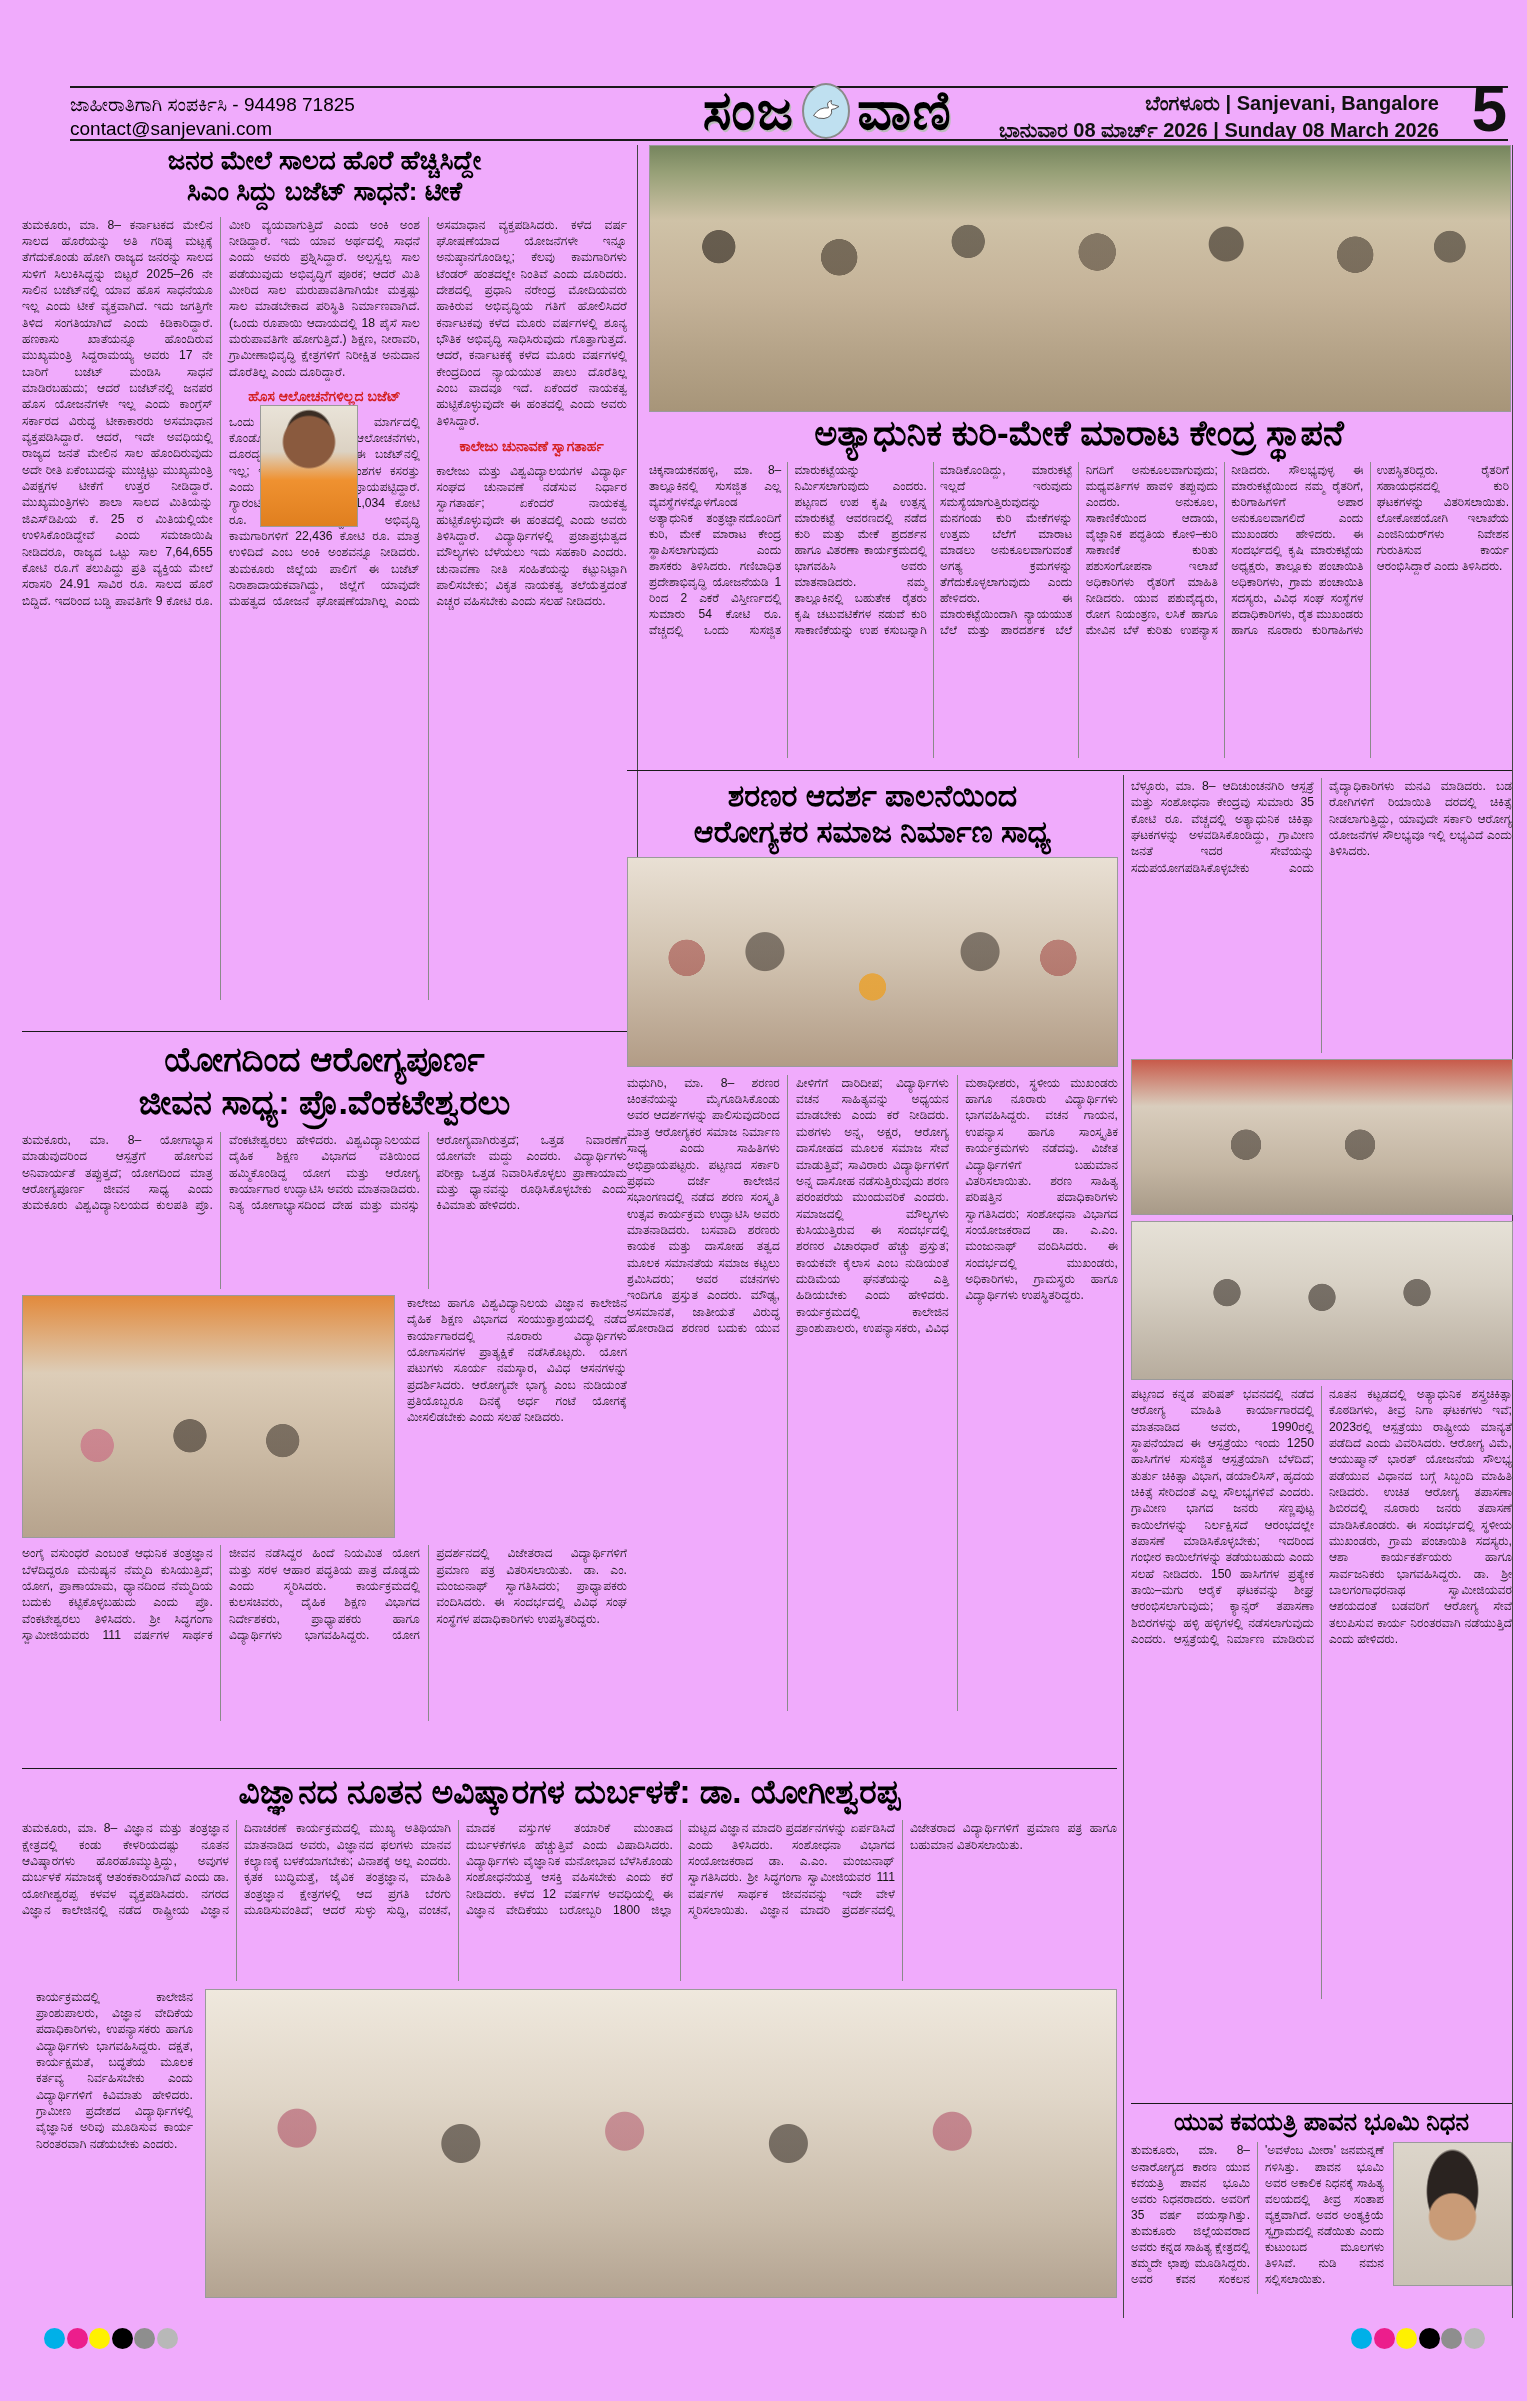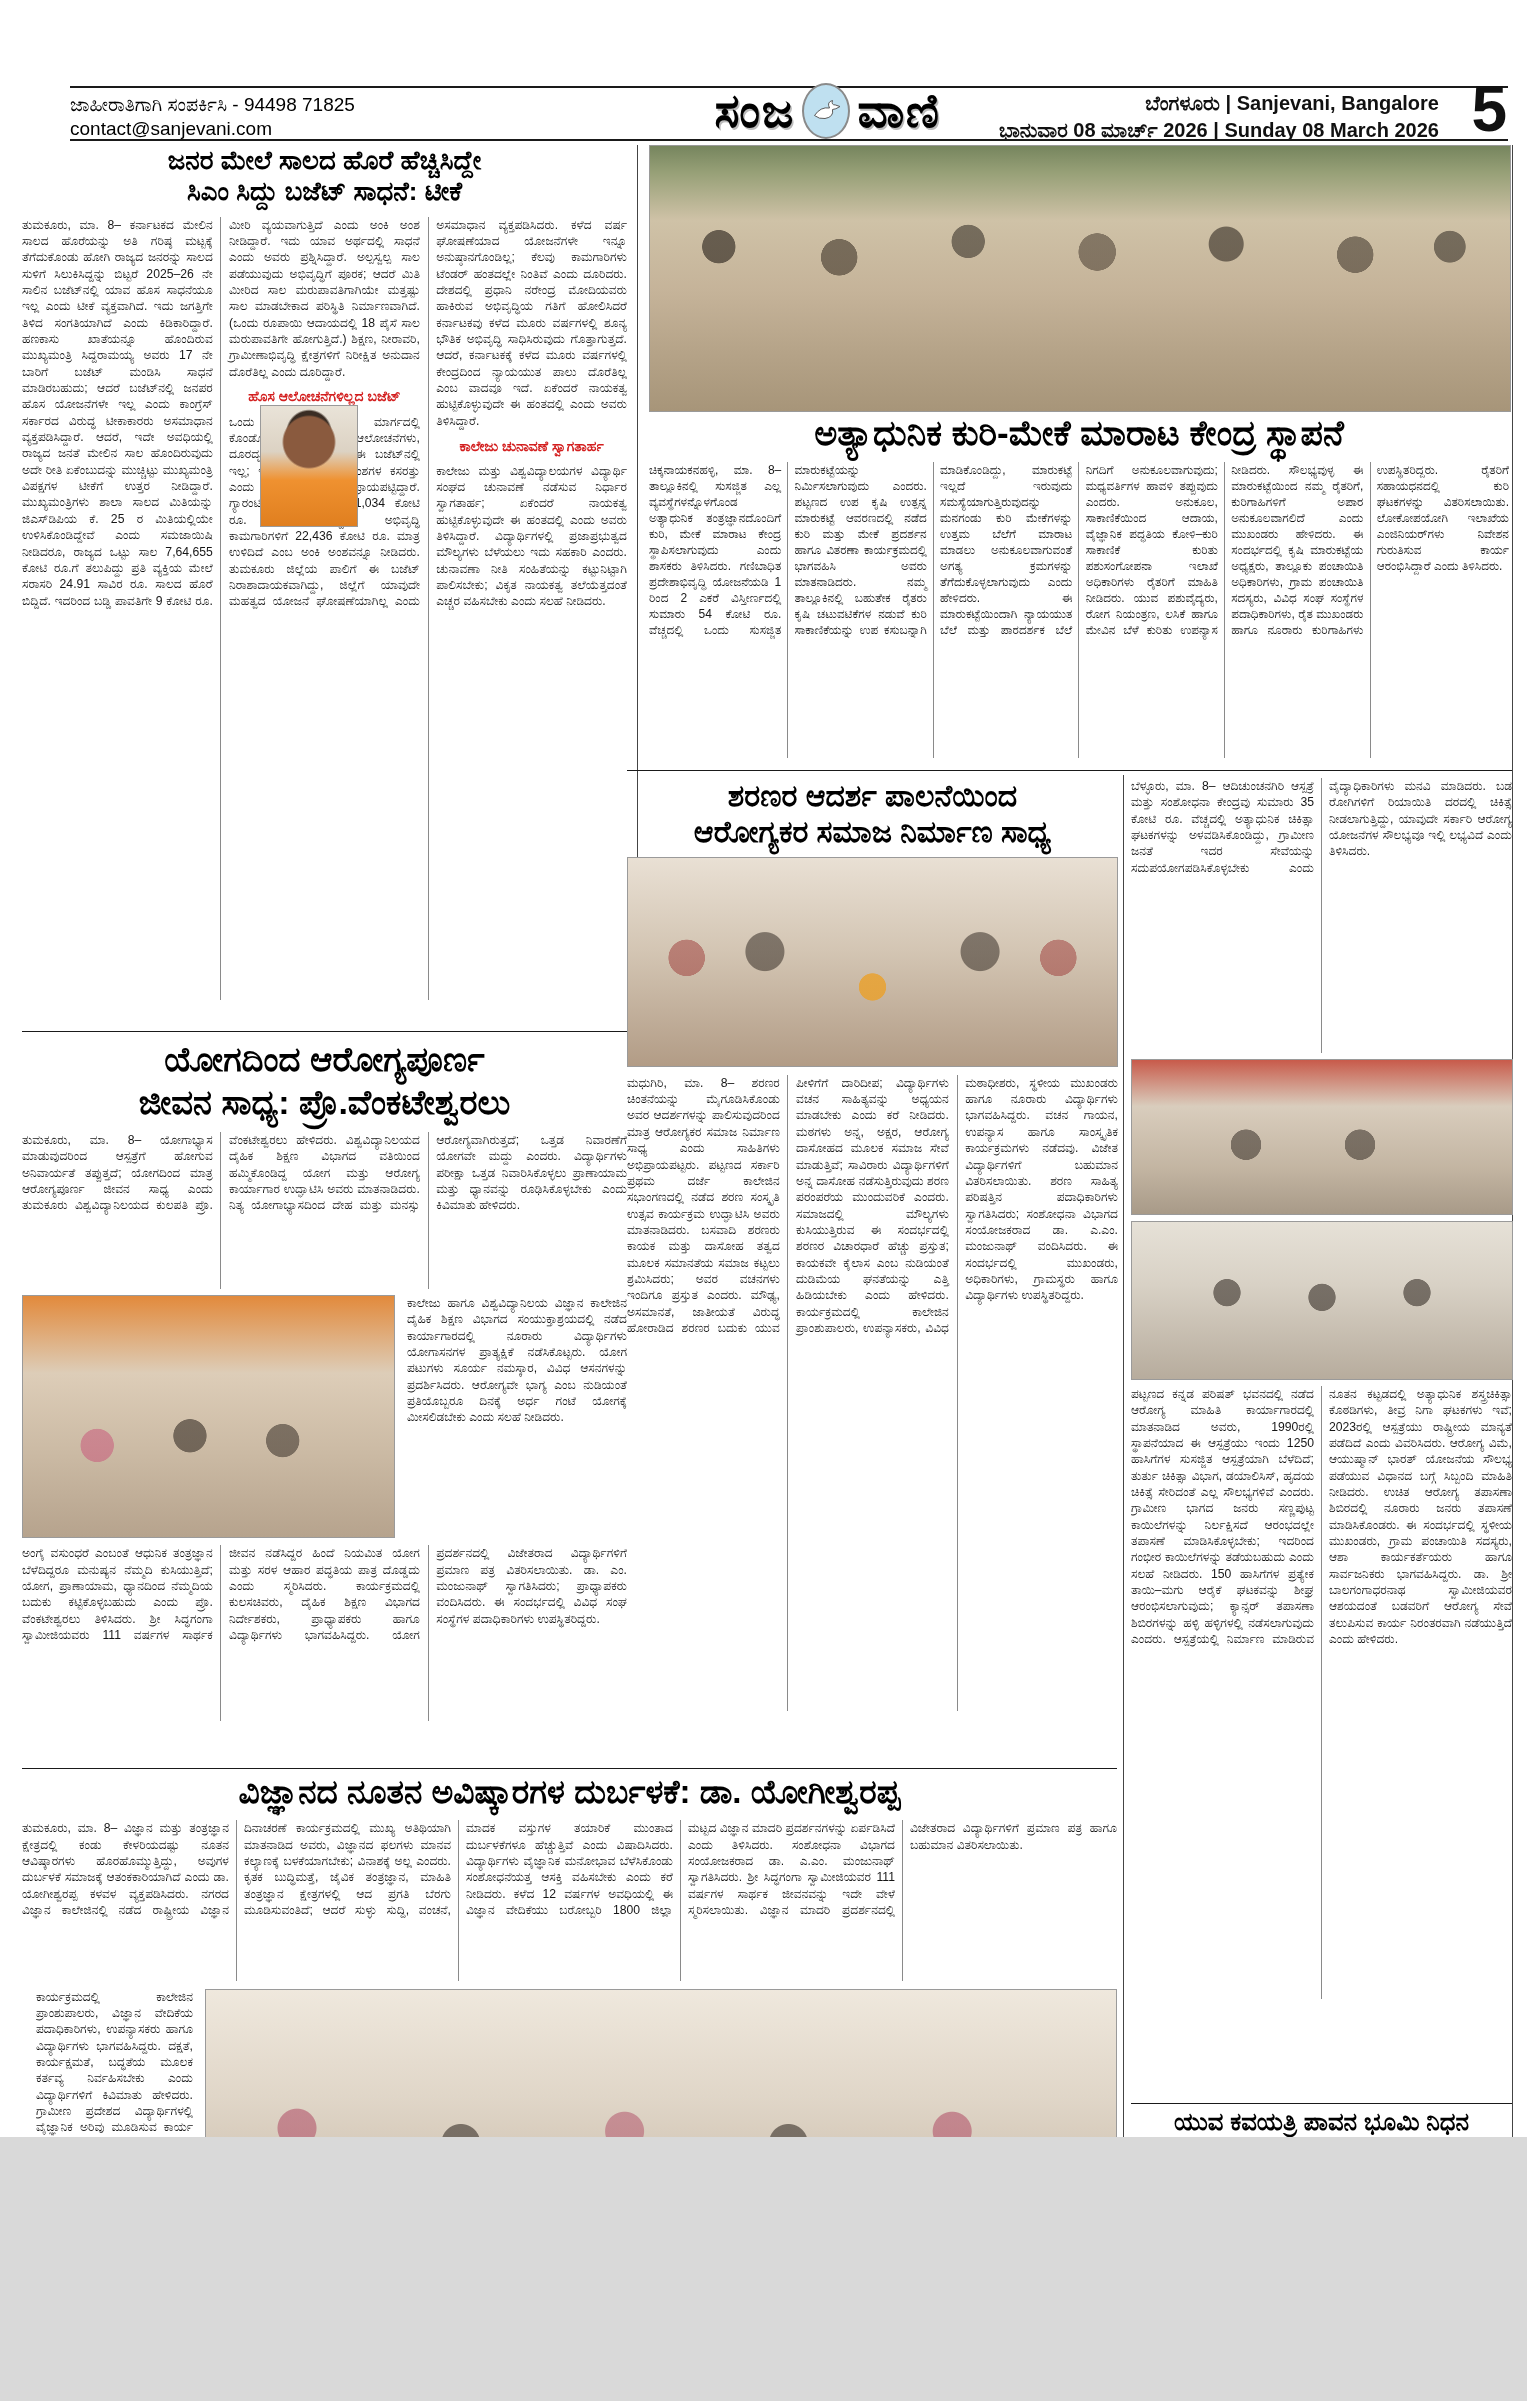--- a/index.html
+++ b/index.html
@@ -1,25 +1,25 @@
 <!DOCTYPE html>
 <html style="font-size:12px"><head>
 <meta charset="utf-8">
 <style>
   html,body{margin:0;padding:0;background:#d9d9d9;}
-  .page{position:relative;width:1528px;height:2137px;margin:0 auto;background:#ffffff;
+  .page{position:relative;width:1528px;height:2401px;margin:0 auto;background:#f0abfc;
         font-family:"Liberation Sans","DejaVu Sans",sans-serif;color:#111;overflow:hidden;}
   .abs{position:absolute;}
   .hline{position:absolute;height:1.5px;background:#1a1a1a;}
   .vline{position:absolute;width:0.7px;background:#444;}
 
   
   .contact{font-size:19px;line-height:1.25;color:#000;}
   .masthead{display:flex;align-items:center;justify-content:center;gap:7.4px;}
-  .masthead .mast-txt{font-size:47px;font-weight:900;letter-spacing:1.5px;color:#000;
+  .masthead .mast-txt{font-size:54px;font-weight:900;letter-spacing:1.5px;color:#000;
      text-shadow:1.5px 1.5px 0 #bbb;text-align:right;}
   .logo-oval{width:44px;height:52px;border-radius:50%;background:#bfe0f0;border:2.2px solid #8a8a8a;
      display:flex;align-items:center;justify-content:center;}
   .cityline{font-size:20px;font-weight:bold;text-align:right;line-height:1.35;}
   .pagenum{font-size:64px;font-weight:bold;line-height:0.9;}
 
   
   .headline{font-weight:bold;text-align:center;white-space:pre-line;color:#000;font-family:"Liberation Sans","DejaVu Sans",sans-serif;}
   .bodytext{text-align:justify;font-size:12.2px;line-height:1.34;overflow:hidden;color:#161616;}
   .cols2{column-count:2;column-gap:15px;column-rule:0.7px solid #8a8a8a;}

